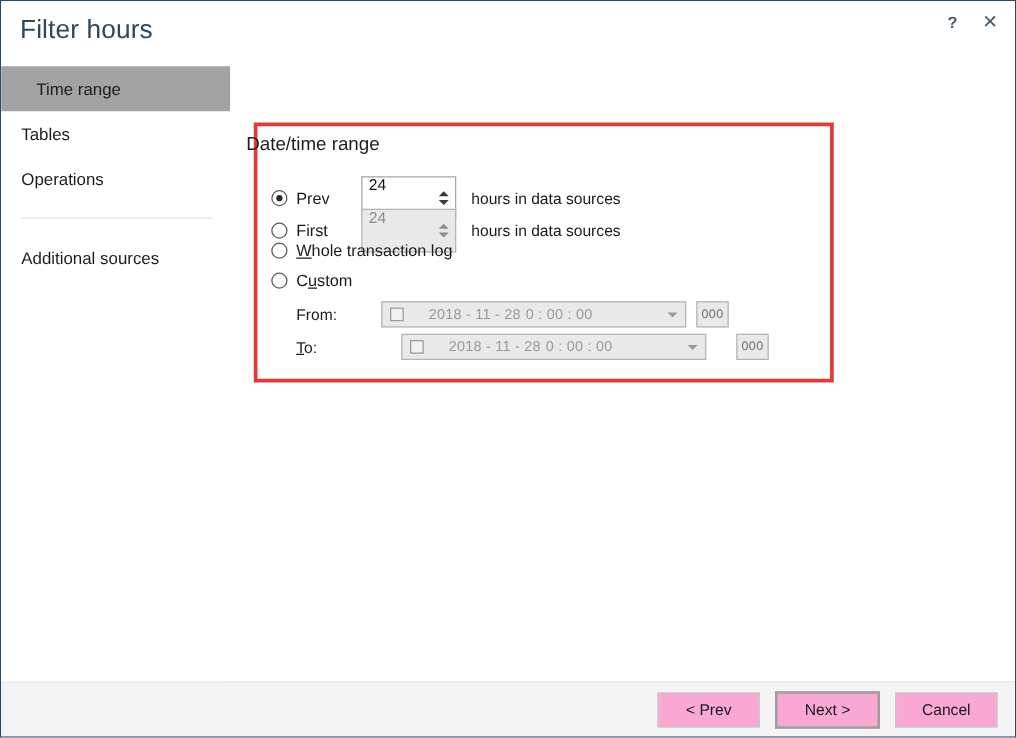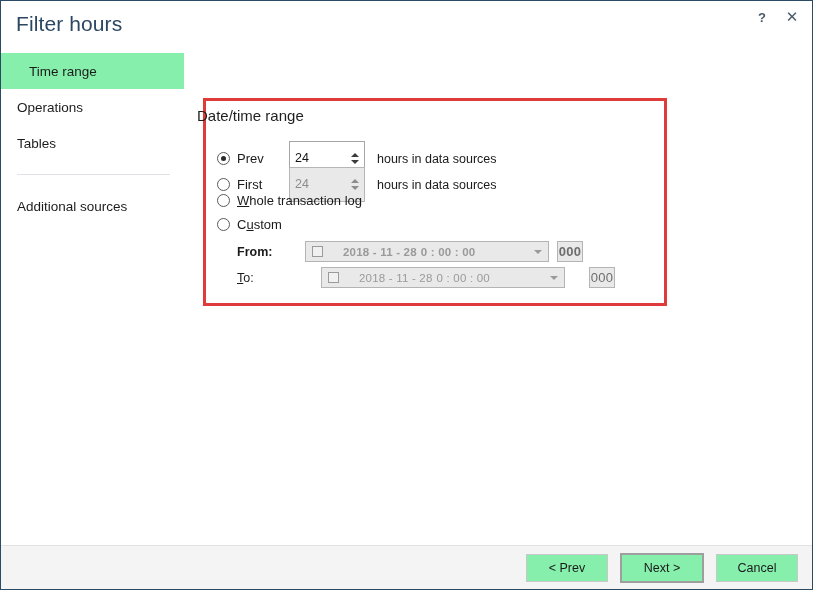--- a/index.html
+++ b/index.html
@@ -85,21 +85,21 @@
     height: 36px;
     display: flex;
     align-items: center;
     padding-left: 16px;
     font-size: 13.5px;
     color: #1c1c1c;
     box-sizing: border-box;
     cursor: default;
   }
   .nav-item.selected {
-    background: #86efac;
+    background: #a3a3a3;
     padding-left: 28px;
   }
   .nav-divider {
     height: 1px;
     background: #dfe3e8;
     margin: 13px 14px 13px 16px;
   }
 
   
   .content {
@@ -158,21 +158,21 @@
   .radio-label u { text-decoration: underline; }
 
   .spin {
     position: relative;
     width: 76px;
     height: 35px;
     border: 1px solid #a6a6a6;
     background: #ffffff;
     box-sizing: border-box;
     display: flex;
-    align-items: center;
+    align-items: flex-start;
   }
   .spin.disabled {
     background: #e9e9e9;
     border-color: #b6b6b6;
   }
   .spin .val {
     font-size: 12.5px;
     color: #141414;
     padding-left: 5px;
     line-height: 1;
@@ -256,21 +256,21 @@
   }
   .msbox {
     width: 26px;
     height: 21px;
     border: 1px solid #b4b4b4;
     background: #e9e9e9;
     box-sizing: border-box;
     display: flex;
     align-items: center;
     justify-content: center;
-    font-size: 13px;
+    font-size: 10px;
     color: #6d6d6d;
     margin-left: 8px;
     letter-spacing: 0.3px;
   }
 
   
   .footer {
     flex: 0 0 auto;
     height: 44px;
     background: #f4f4f4;
@@ -278,21 +278,21 @@
     display: flex;
     align-items: center;
     justify-content: flex-end;
     padding-right: 14px;
     gap: 12px;
     box-sizing: border-box;
   }
   .btn {
     width: 80px;
     height: 26px;
-    background: #86efac;
+    background: #f9a8d4;
     border: 1px solid #c8c8c8;
     font-size: 12.5px;
     color: #1a1a1a;
     font-family: "Liberation Sala", "Liberation Sans", sans-serif;
     cursor: default;
     display: flex;
     align-items: center;
     justify-content: center;
   }
   .btn.default {
@@ -312,24 +312,24 @@
     </div>
   </div>
 
   <div class="body-area">
 
     <div class="sidebar">
       <div class="nav-item selected">
         <span>Time range</span>
       </div>
       <div class="nav-item">
+        <span>Tables</span>
+      </div>
+      <div class="nav-item">
         <span>Operations</span>
-      </div>
-      <div class="nav-item">
-        <span>Tables</span>
       </div>
       <div class="nav-divider"></div>
       <div class="nav-item">
         <span>Additional sources</span>
       </div>
     </div>
 
     <div class="content">
 
       <div class="redbox"></div>
@@ -365,21 +365,21 @@
       <div class="row" style="left:33px; top:146px;">
         <div class="radio"></div>
         <div class="radio-label"><u>W</u><span>hole transaction log</span></div>
       </div>
 
       <div class="row" style="left:33px; top:170px;">
         <div class="radio"></div>
         <div class="radio-label"><span>C</span><u>u</u><span>stom</span></div>
       </div>
 
-      <div class="row" style="left:53px; top:194px;font-weight:bold;">
+      <div class="row" style="left:53px; top:194px;">
         <div class="sub-label" style="width:68px;">From:</div>
         <div class="dtpicker">
           <span class="cb"></span>
           <span class="dtval">2018 - 11 - 28</span>
           <span class="dttime">0 : 00 : 00</span>
           <span class="drop"></span>
         </div>
         <div class="msbox">000</div>
       </div>
 

